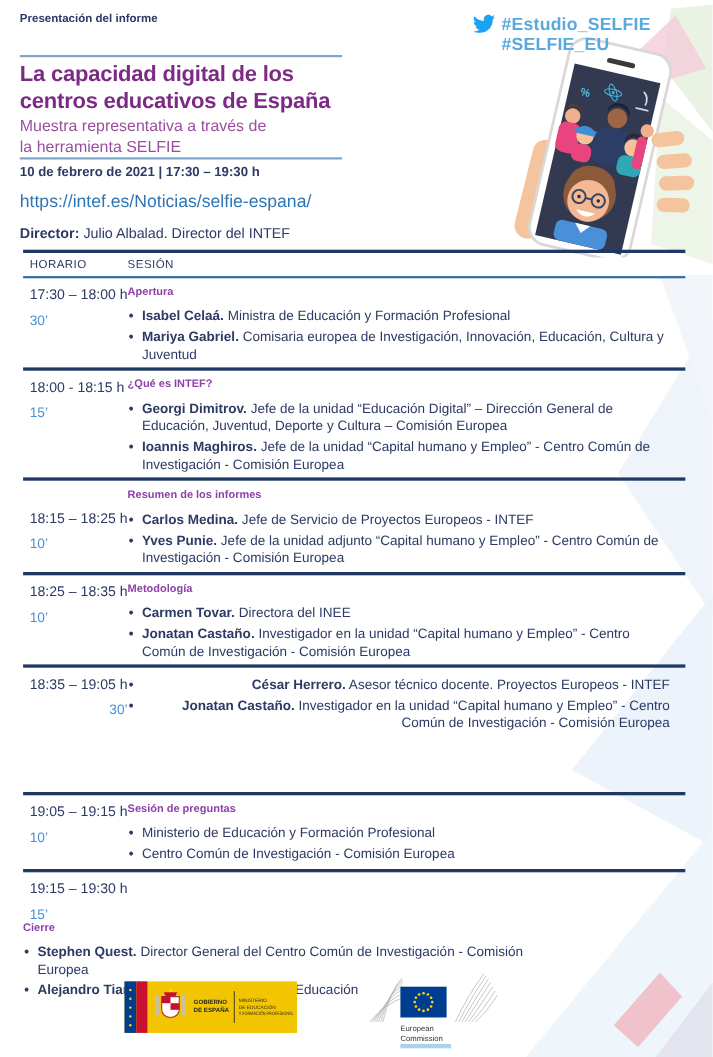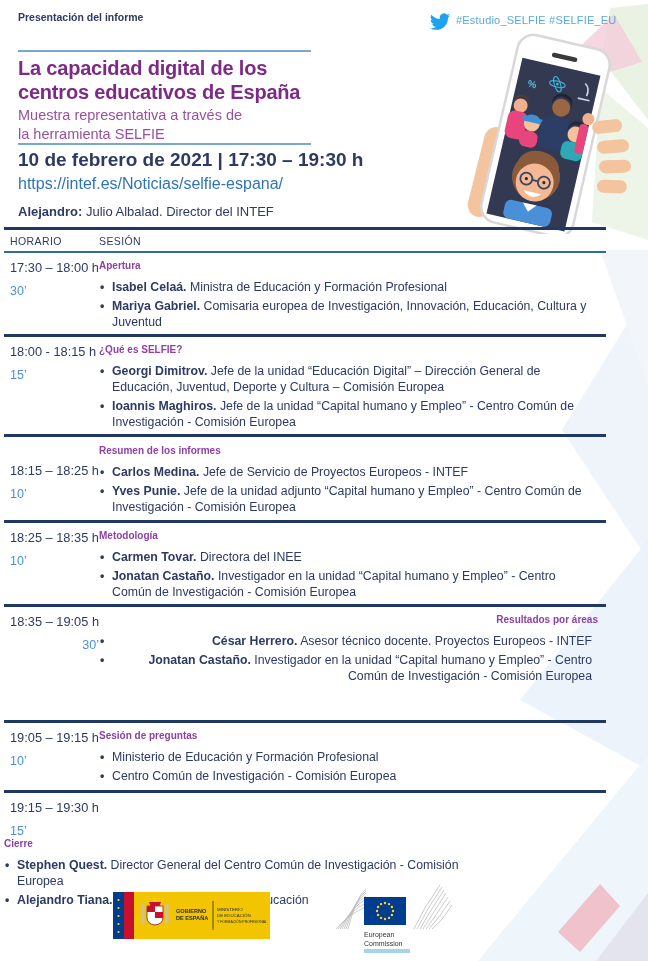--- a/index.html
+++ b/index.html
@@ -4,35 +4,35 @@
 <style>
   html,body{margin:0;padding:0;background:#fff;}
   #page{position:relative;width:648px;height:961px;background:#fff;overflow:hidden;
         font-family:"Liberation Sans",sans-serif;color:var(--navy,#2c3a64);}
   .abs{position:absolute;}
   
   #bg{left:0;top:0;z-index:0;}
   #phone-wrap{left:446px;top:28px;z-index:1;}
   
   #tw-icon{left:430px;top:13px;z-index:2;}
-  #hashtags{left:456px;top:14px;font-size:11px;font-weight:400;letter-spacing:.2px;
-            color:var(--hashtag-blue);z-index:2;text-align:center;}
+  #hashtags{left:456px;top:14px;font-size:16px;font-weight:700;letter-spacing:.2px;
+            color:var(--hashtag-blue);z-index:2;}
   #kicker{left:18px;top:11px;font-size:10.5px;z-index:2;font-weight:bold;}
   .rule{left:18px;width:293px;height:2px;background:var(--rule-blue);z-index:2;}
   #rule1{top:50px;}
   #rule2{top:143px;}
   #title{left:18px;top:56px;font-size:20px;line-height:1.2;font-weight:bold;
          letter-spacing:-.2px;color:var(--purple-title);z-index:2;}
   #subtitle{left:18px;top:106px;font-size:14.5px;line-height:1.28;
             color:var(--purple-sub);z-index:2;}
-  #datetime{left:18px;top:149px;font-size:19px;font-weight:bold;z-index:2;}
+  #datetime{left:18px;top:149px;font-size:12px;font-weight:bold;z-index:2;}
   #url{left:18px;top:175px;font-size:16px;color:var(--link-blue);text-decoration:none;z-index:2;}
   #moderator{left:18px;top:204px;font-size:13px;z-index:2;}
   
-  #agenda{left:4px;top:227px;width:602px;z-index:2;}
+  #agenda{left:21px;top:227px;width:602px;z-index:2;}
   #agenda-head{display:flex;border-top:3px solid var(--line-dark);
                border-bottom:2px solid var(--head-line);padding:5px 0 4px 0;
                font-size:10.5px;letter-spacing:.4px;color:var(--navy);}
   #agenda-head .h-time{width:95px;padding-left:6px;box-sizing:border-box;}
   .row{display:flex;border-bottom:3px solid var(--line-dark);box-sizing:border-box;
        padding-top:7px;}
   .row:last-child{border-bottom:none;flex-direction:column;}
   .row:nth-child(1){min-height:78px;}
   .row:nth-child(2){min-height:100px;}
   .row:nth-child(3){min-height:86px;align-items:center;}
@@ -142,21 +142,21 @@
     <div>La capacidad digital de los</div>
     <div>centros educativos de España</div>
   </div>
   <div id="subtitle" class="abs">
     <div>Muestra representativa a través de</div>
     <div>la herramienta SELFIE</div>
   </div>
   <div id="rule2" class="abs rule"></div>
   <div id="datetime" class="abs">10 de febrero de 2021 | 17:30 – 19:30 h</div>
   <a id="url" class="abs" href="#">https://intef.es/Noticias/selfie-espana/</a>
-  <div id="moderator" class="abs"><strong>Alejandro:</strong><span> Julio Albalad. Director del INTEF</span></div>
+  <div id="moderator" class="abs"><strong>Director:</strong><span> Julio Albalad. Director del INTEF</span></div>
 
   <div id="agenda" class="abs">
     <div id="agenda-head">
       <div class="h-time">HORARIO</div>
       <div class="h-session">SESIÓN</div>
     </div>
     <div>
         <div class="row">
           <div class="cell-time">
             <div class="time">17:30 – 18:00 h</div>
@@ -169,21 +169,21 @@
               <li><strong>Mariya Gabriel.</strong><span> Comisaria europea de Investigación, Innovación, Educación, Cultura y Juventud</span></li>
             </ul>
           </div>
         </div>
         <div class="row">
           <div class="cell-time">
             <div class="time">18:00 - 18:15 h</div>
             <div class="duration">15’</div>
           </div>
           <div class="cell-session">
-            <div class="session-title">¿Qué es SELFIE?</div>
+            <div class="session-title">¿Qué es INTEF?</div>
             <ul class="speakers">
               <li><strong>Georgi Dimitrov.</strong><span> Jefe de la unidad “Educación Digital” – Dirección General de Educación, Juventud, Deporte y Cultura – Comisión Europea</span></li>
               <li><strong>Ioannis Maghiros.</strong><span> Jefe de la unidad “Capital humano y Empleo” - Centro Común de Investigación - Comisión Europea</span></li>
             </ul>
           </div>
         </div>
         <div class="row">
           <div class="cell-time">
             <div class="time">18:15 – 18:25 h</div>
             <div class="duration">10’</div>
@@ -208,21 +208,20 @@
               <li><strong>Jonatan Castaño.</strong><span> Investigador en la unidad “Capital humano y Empleo” - Centro Común de Investigación - Comisión Europea</span></li>
             </ul>
           </div>
         </div>
         <div class="row">
           <div class="cell-time">
             <div class="time">18:35 – 19:05 h</div>
             <div class="duration">30’</div>
           </div>
           <div class="cell-session">
-            <div class="session-title">Resultados por áreas</div>
             <ul class="speakers">
               <li><strong>César Herrero.</strong><span> Asesor técnico docente. Proyectos Europeos - INTEF</span></li>
               <li><strong>Jonatan Castaño.</strong><span> Investigador en la unidad “Capital humano y Empleo” - Centro Común de Investigación - Comisión Europea</span></li>
             </ul>
           </div>
         </div>
         <div class="row">
           <div class="cell-time">
             <div class="time">19:05 – 19:15 h</div>
             <div class="duration">10’</div>

